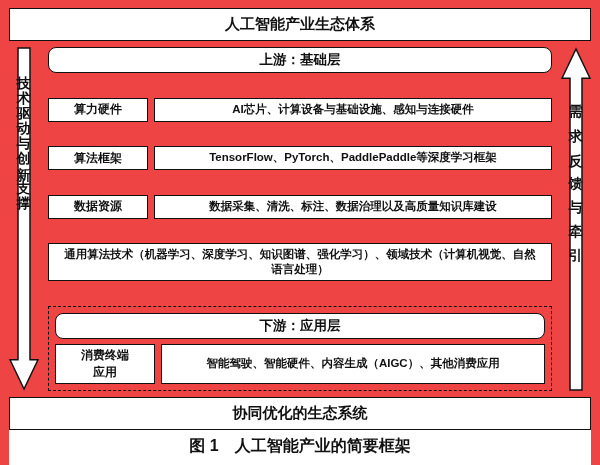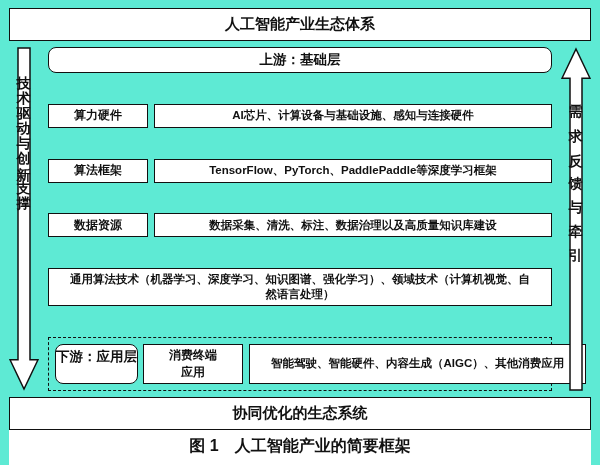--- a/index.html
+++ b/index.html
@@ -6,21 +6,21 @@
   body{
     width:600px;height:465px;
     font-family:"Liberation Sans","DejaVu Sans",sans-serif;
     background:#ffffff;
     color:#111;
   }
   .page{
     width:600px;height:465px;
     box-sizing:border-box;
     padding:8px 9px 0 9px;
-    background:#5eead4;
+    background:#ef4444;
     display:flex;flex-direction:column;
   }
   .banner{
     border:1.5px solid #111;
     background:#fff;
     text-align:center;
     font-weight:bold;
     font-size:15px;
     padding:6px 0;
     flex:0 0 auto;
@@ -92,30 +92,31 @@
   .row-content{
     flex:1 1 auto;
     box-sizing:border-box;
     border:1.5px solid #111;
     background:#fff;
     display:flex;align-items:center;justify-content:center;
     text-align:center;
     font-weight:bold;
     font-size:11.5px;
     line-height:1.35;
-    padding:2px 21px;
+    padding:2px 15px;
     min-height:24px;
     min-width:0;
   }
   .row.tall .row-label,
   .row.tall .row-content{ min-height:38px; }
   .dashed-group{
     border:1.5px dashed #111;
     padding:6px;
     display:flex;
+    flex-direction:column;
     gap:5px;
     flex:0 0 auto;
   }
   .caption{
     flex:0 0 auto;
     text-align:center;
     font-weight:bold;
     font-size:16px;
     padding:6px 0 8px 0;
     background:#fff;

